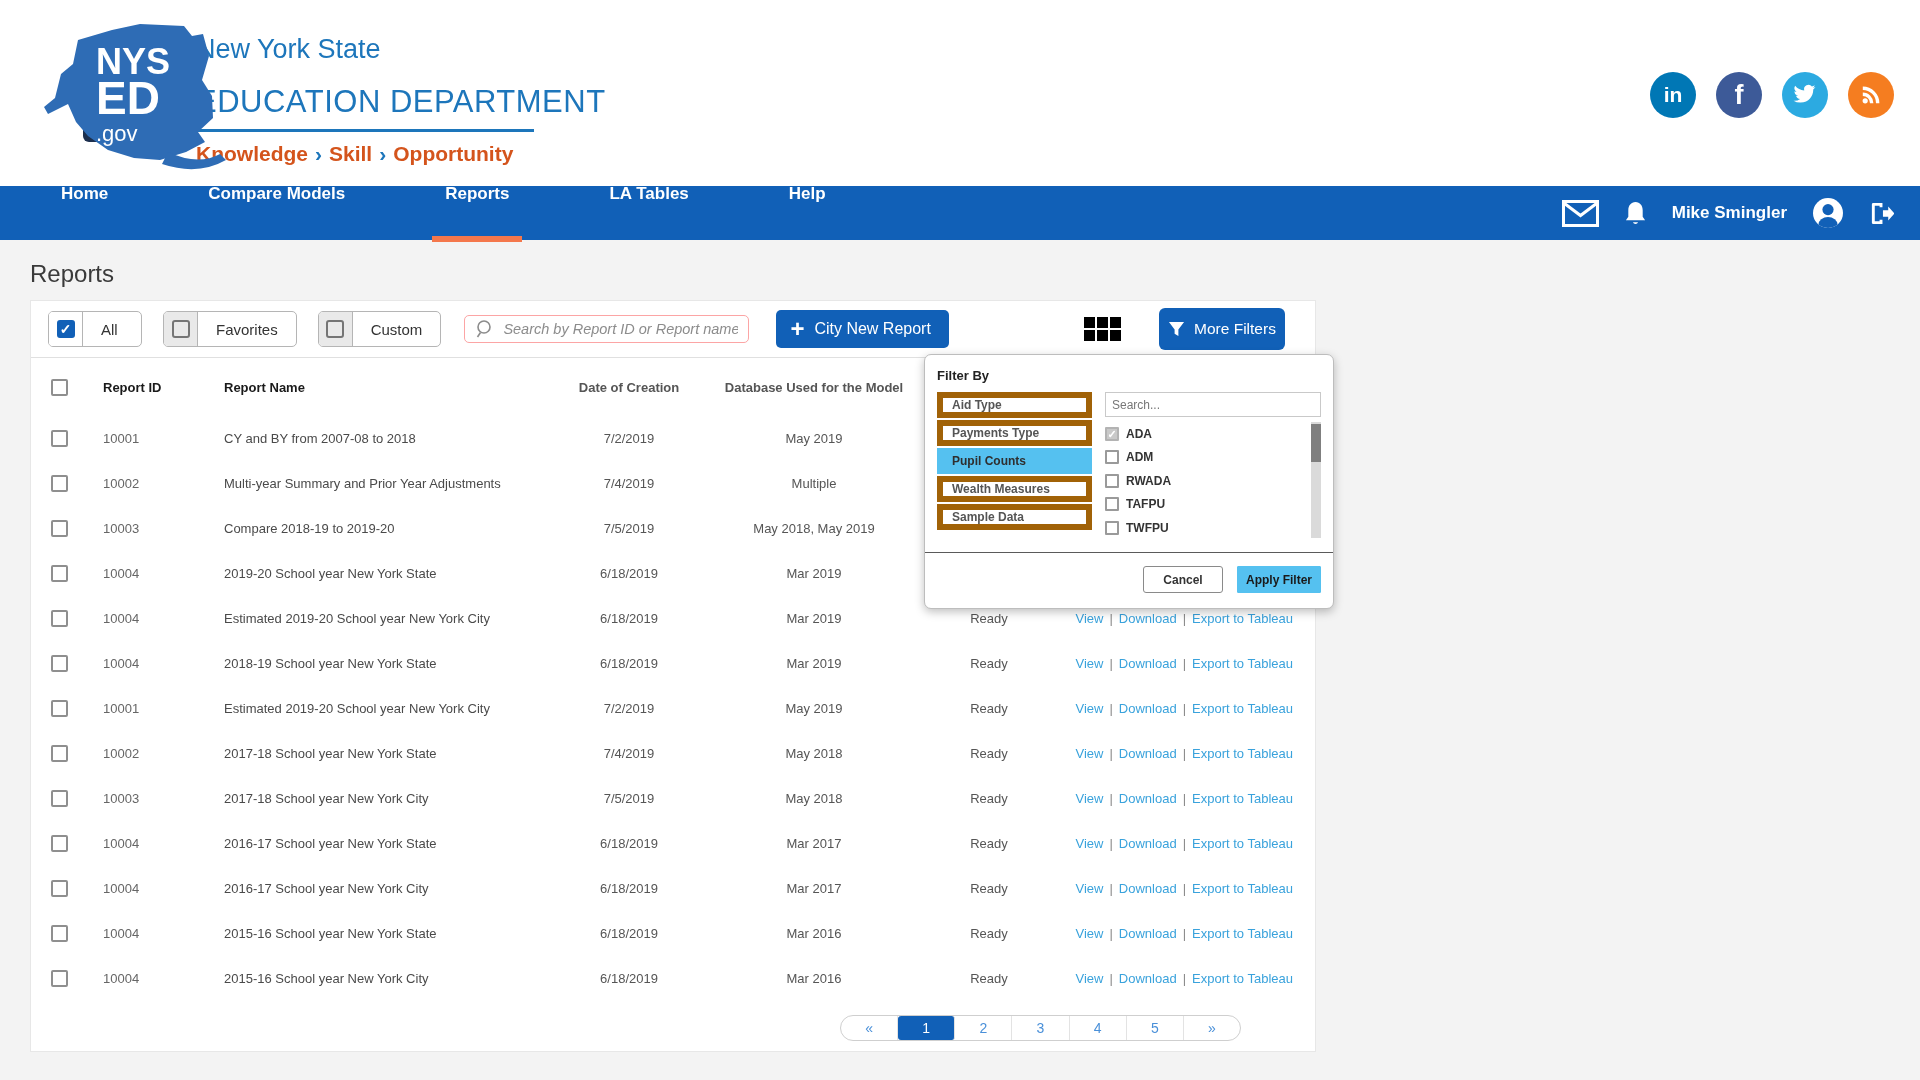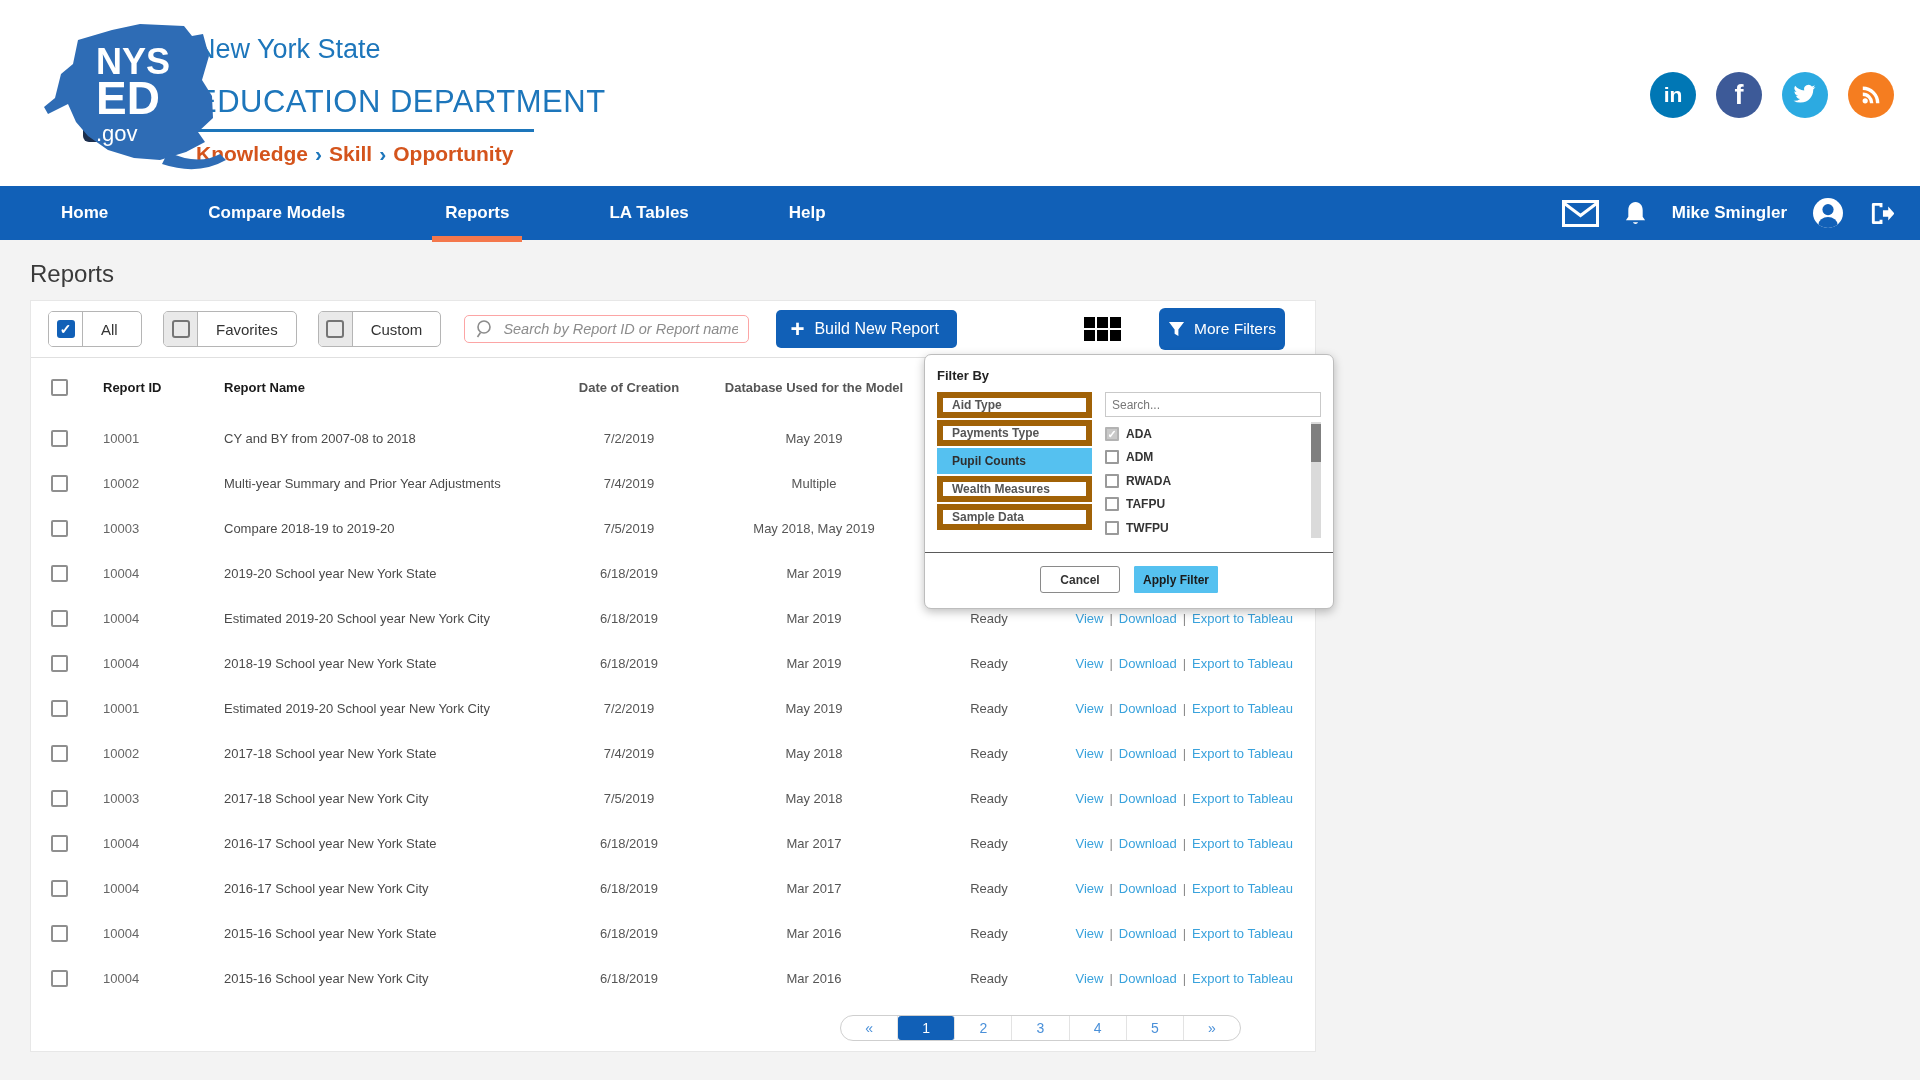--- a/index.html
+++ b/index.html
@@ -27,21 +27,21 @@
   .social a { width:46px; height:46px; border-radius:50%; display:flex;
     align-items:center; justify-content:center; color:#fff; text-decoration:none; }
   .soc-in { background:#0077B5; font-size:21px; font-weight:bold; }
   .soc-fb { background:#3D5A98; font-size:27px; font-weight:bold; }
   .soc-tw { background:#2CAAE1; }
   .soc-rss { background:#F57D20; }
 
   
   .nav { height:54px; background:#1160b7; display:flex; align-items:center;
     padding-left:61px; gap:100px; }
-  .nav-item { position:relative; height:58px; display:flex; align-items:center;
+  .nav-item { position:relative; height:58px; display:flex; align-items:flex-start;
     color:#fff; font-size:17px; font-weight:bold; cursor:pointer; }
   .nav-item.active::after { content:""; position:absolute; left:-13px; right:-13px;
     bottom:0; height:6px; background:#f4774b; }
   .nav-right { margin-left:auto; margin-right:26px; display:flex; align-items:center; gap:25px; }
   .nav-user { color:#fff; font-size:17px; font-weight:bold; }
   .nav-right svg { display:block; }
 
   
   .page-title { margin:20px 0 12px 30px; font-size:24px; color:#3a3a3a; }
   .card { position:relative; margin-left:30px; width:1286px; height:752px;
@@ -98,21 +98,21 @@
   .fopt { display:flex; align-items:center; gap:7px; height:23.5px; font-size:12px;
     font-weight:bold; color:#333; cursor:pointer; }
   .fopt .ocb { width:14px; height:14px; border:2px solid #9a9a9a; background:#fff;
     border-radius:1px; flex:0 0 auto; }
   .fopt.checked .ocb { background:#c9c9c9; border-color:#b3b3b3; color:#fff;
     font-size:11px; line-height:11px; text-align:center; }
   .fopt.checked .ocb::after { content:"✓"; }
   .fscroll { position:absolute; right:0; top:0; width:10px; height:116px; background:#dadada; }
   .fthumb { position:absolute; left:0; top:2px; width:10px; height:38px; background:#7f7f7f; }
   .fdivider { border-top:1px solid #5a5a5a; margin:12px -12px 0; }
-  .ffooter { display:flex; justify-content:center; gap:14px; padding-top:13px; }
+  .ffooter { display:flex; justify-content:flex-end; gap:14px; padding-top:13px; }
   .btn-cancel { width:80px; height:27px; background:#fff; border:1px solid #8a8a8a;
     border-radius:3px; font-size:12px; font-weight:bold; color:#333; cursor:pointer;
     font-family:"Liberation Sans",sans-serif; }
   .btn-apply { width:84px; height:27px; background:#55c1f0; border:1px solid #55c1f0;
     border-radius:1px; font-size:12px; font-weight:bold; color:#1a1a1a; cursor:pointer;
     font-family:"Liberation Sans",sans-serif; }
 
   
   .trow { display:grid; grid-template-columns:52px 121px 340px 170px 200px 150px 1fr;
     align-items:center; height:45px; }
@@ -268,21 +268,21 @@
       </span>
     <span class="searchbox">
       <svg width="20" height="20" viewBox="0 0 20 20">
           <circle cx="9" cy="8" r="6" fill="none" stroke="#8c8c8c" stroke-width="1.6"></circle>
           <line x1="5.5" y1="13.5" x2="2.5" y2="18" stroke="#8c8c8c" stroke-width="1.6"></line>
         </svg>
       <input type="text" placeholder="Search by Report ID or Report name" style="">
     </span>
     <button class="btn-build">
       <span class="plus">+</span>
-      <span>Build New Report</span>
+      <span>City New Report</span>
     </button>
     <span class="grid-icon">
       <i></i>
         <i></i>
         <i></i>
         <i></i>
         <i></i>
         <i></i>
     </span>
     <button class="btn-morefilters">

